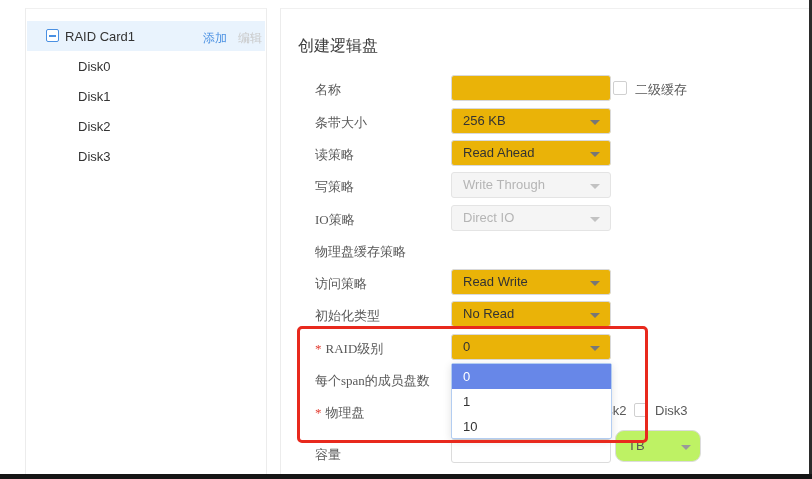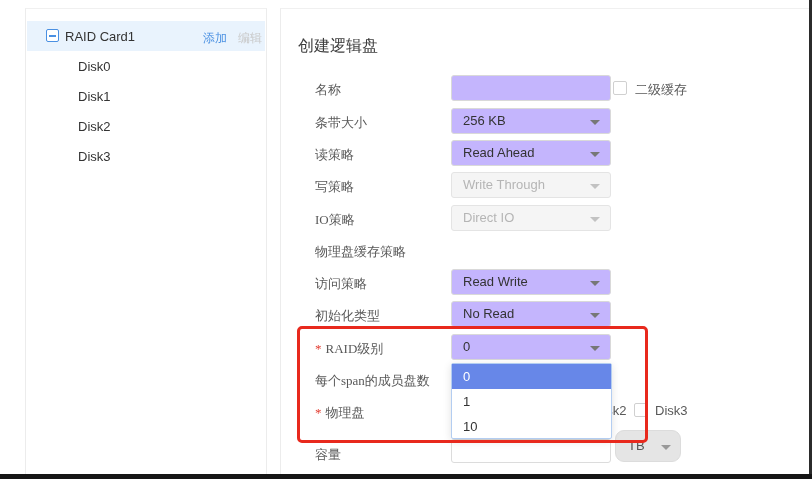--- a/index.html
+++ b/index.html
@@ -43,21 +43,21 @@
   .disk-item  { position:absolute; left:52px; height:22px; font-size:13px; color:#333; cursor:pointer; }
   .disk-0 { top:50px; } .disk-1 { top:80px; } .disk-2 { top:110px; } .disk-3 { top:140px; }
 
   
   .page-title { position:absolute; left:298px; top:36px; font-size:16px; color:#3c3c3c; }
   .frow { position:absolute; left:280px; width:532px; height:26px; }
   .flabel { position:absolute; left:35px; top:6px; font-size:13px; color:#595959; white-space:nowrap;font-family:Liberation Serif, serif; }
   .req { color:#e23b30; margin-right:4px; }
   .fbox {
     position:absolute; left:171px; top:0; width:160px; height:26px;
-    border:1px solid #d9d9d9; border-radius:3px; background:#c4b5fd;
+    border:1px solid #d9d9d9; border-radius:3px; background:#eab308;
     font-size:13px; color:#333; line-height:24px; padding-left:11px; cursor:pointer;
   }
   .fbox.text { cursor:text; }
   .fbox .caret {
     position:absolute; right:10px; top:11px; width:0; height:0;
     border-left:5px solid transparent; border-right:5px solid transparent;
     border-top:5px solid #777;
   }
   .fbox.disabled { background:#f5f5f5; border-color:#e4e4e4; color:#b5b5b5; cursor:default; }
   .fbox.disabled .caret { border-top-color:#c2c2c2; }
@@ -77,22 +77,22 @@
   .dd-panel {
     position:absolute; left:451px; top:363px; width:161px; height:76px;
     background:#fff; border:1px solid #b3cdf1; border-radius:2px;
     box-shadow:0 2px 8px rgba(0,0,0,0.12); z-index:5;
   }
   .dd-opt { height:25px; line-height:25px; padding-left:11px; font-size:13px; color:#333; cursor:pointer; }
   .dd-opt.sel { background:#6787e8; color:#fff; }
 
   
   .unit-box {
-    position:absolute; left:615px; top:430px; width:66px; height:32px;
-    border:1px solid #dcdcdc; border-radius:9px; background:#e5e5e5;
+    position:absolute; left:615px; top:430px; width:86px; height:32px;
+    border:1px solid #dcdcdc; border-radius:9px; background:#bef264;
     font-size:13px; color:#555; line-height:30px; padding-left:12px; cursor:pointer;
   }
   .unit-box .caret {
     position:absolute; right:9px; top:14px; width:0; height:0;
     border-left:5px solid transparent; border-right:5px solid transparent;
     border-top:5px solid #999;
   }
   .cap-input { position:absolute; left:451px; top:439px; width:160px; height:24px;
     border:1px solid #dcdcdc; border-radius:3px; background:#fff; }
 

